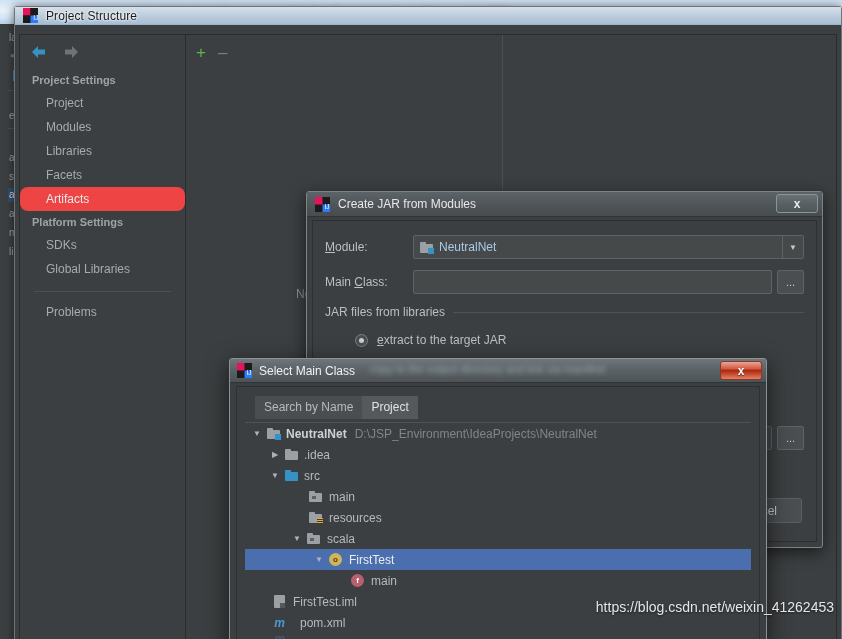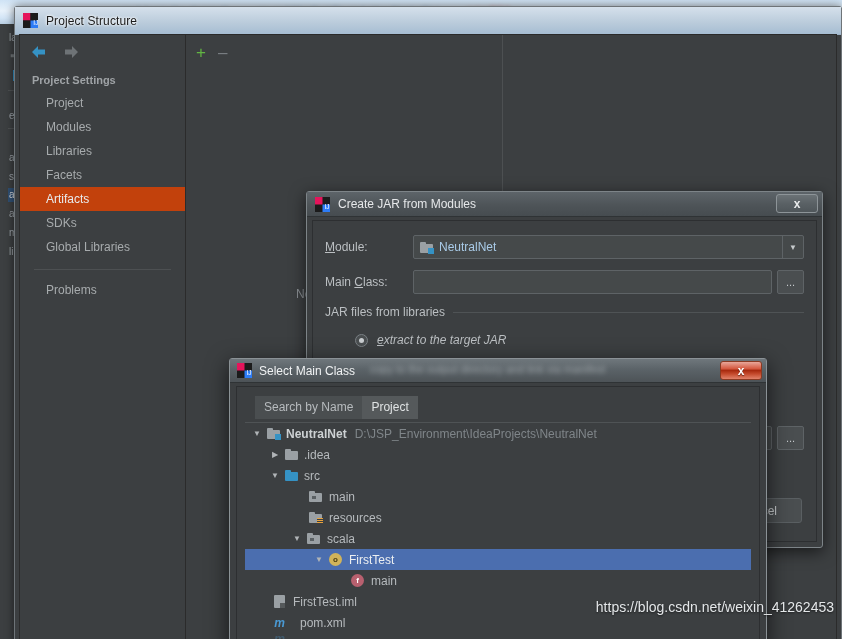--- a/index.html
+++ b/index.html
@@ -53,21 +53,21 @@
 
   
   .ps-window {
     position: absolute; left: 14px; top: 6px; width: 828px; height: 640px;
     background: #3c3f41;
     border: 1px solid #6e7478;
     border-radius: 3px 3px 0 0;
     box-shadow: 0 0 10px rgba(0,0,0,.55);
   }
   .ps-titlebar {
-    height: 28px;
+    height: 18px;
     background: linear-gradient(180deg, rgba(226,238,250,.92) 0%, rgba(205,224,241,.88) 55%, rgba(178,203,226,.9) 100%);
     display: flex; align-items: center; padding-left: 8px; gap: 8px;
     border-bottom: 1px solid #9fb3c6;
     position: relative; overflow: hidden;
   }
   .ps-title-text {
     font-size: 12px; color: #1b1b1b; letter-spacing: .1px;
     position: relative; z-index: 2;
     text-shadow: 0 0 3px #fff, 0 0 3px #fff;
   }
@@ -95,21 +95,21 @@
   .group-head {
     font-size: 11px; font-weight: bold; color: #9fa3a6;
     padding: 5px 0 5px 12px;
   }
   .nav-item {
     font-size: 12px; color: #a7abad;
     padding: 4px 0 4px 26px;
     line-height: 16px;
     cursor: default;
   }
-  .nav-item.selected { background: #c2410c; color: #e8eaec; }
+  .nav-item.selected { background: #ef4444; color: #e8eaec; border-radius: 8px; }
   .nav-div {
     height: 1px; background: #4d5052; margin: 10px 14px 8px 14px;
   }
 
   .ps-main {
     flex: 1 1 auto; position: relative; background: #3c3f41;
   }
   .ps-toolbar { height: 34px; display: flex; align-items: center; gap: 12px; padding-left: 10px; }
   .tb-icon { font-size: 17px; line-height: 1; cursor: default; }
   .tb-plus { color: #62b543; font-weight: 500; }
@@ -184,21 +184,21 @@
     border: 1px solid #5e6366; border-radius: 2px;
     background: #4a4e50; color: #c3c7ca; font-size: 11px;
     display: flex; align-items: center; justify-content: center;
     cursor: pointer;
   }
   .sec-title {
     display: flex; align-items: center; gap: 8px;
     font-size: 12px; color: #bbbfc2; margin: 9px 0 4px 0;
   }
   .sec-title .rule { flex: 1 1 auto; height: 1px; background: #4f5355; }
-  .radio-row { display: flex; align-items: center; gap: 9px; padding: 10px 0 0 30px; font-style: italic; }
+  .radio-row { display: flex; align-items: center; gap: 9px; padding: 10px 0 0 30px; }
   .radio {
     width: 13px; height: 13px; border-radius: 50%;
     background: #4a4e50; border: 1px solid #7a8084;
     display: flex; align-items: center; justify-content: center;
     flex: 0 0 13px;
   }
   .radio .dot { width: 5px; height: 5px; border-radius: 50%; background: #c9cdd0; }
   .radio-label { font-size: 12px; color: #bbbfc2; }
   .radio-label u { text-decoration: underline; }
   .blurred-row {
@@ -376,20 +376,21 @@
           </svg>
         </div>
 
         <div class="group-head">Project Settings</div>
         <div class="nav-item">Project</div>
         <div class="nav-item">Modules</div>
         <div class="nav-item">Libraries</div>
         <div class="nav-item">Facets</div>
         <div class="nav-item selected">Artifacts</div>
 
+        <div class="group-head">Platform Settings</div>
         <div class="nav-item">SDKs</div>
         <div class="nav-item">Global Libraries</div>
 
         <div class="nav-div"></div>
         <div class="nav-item">Problems</div>
       </div>
 
       <div class="ps-main">
         <div class="ps-toolbar">
           <span class="tb-icon tb-plus">+</span>

